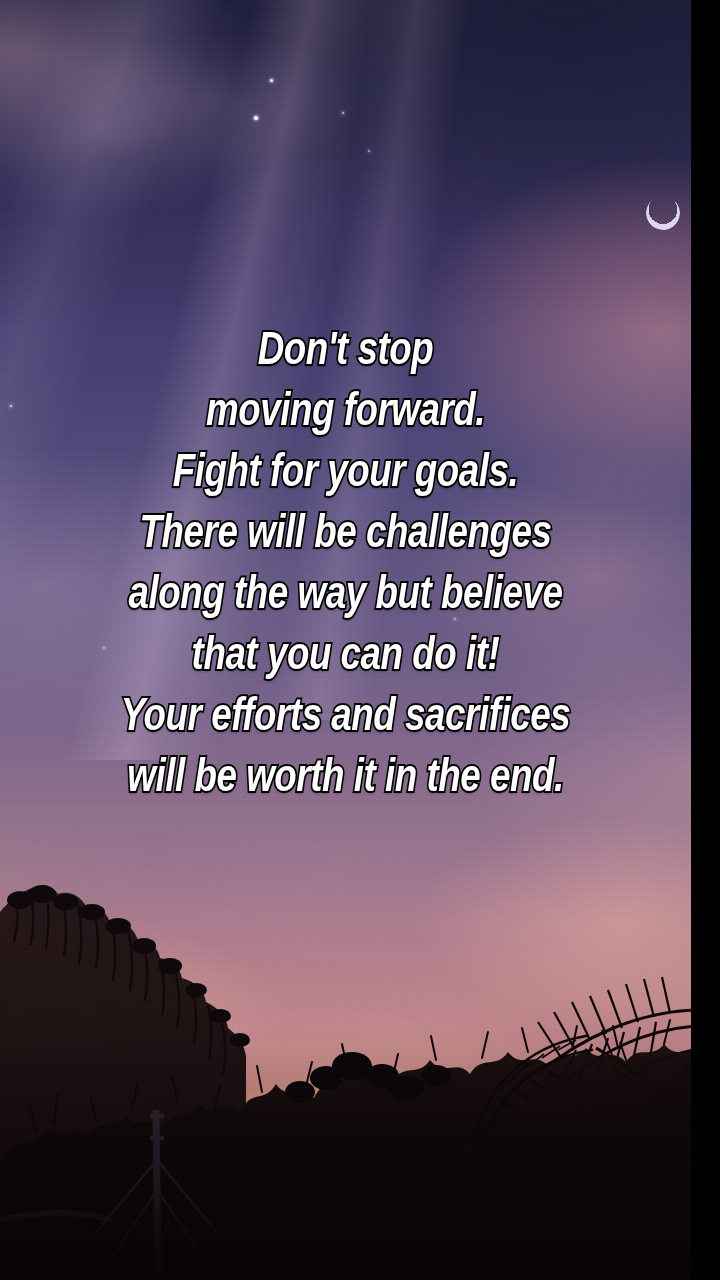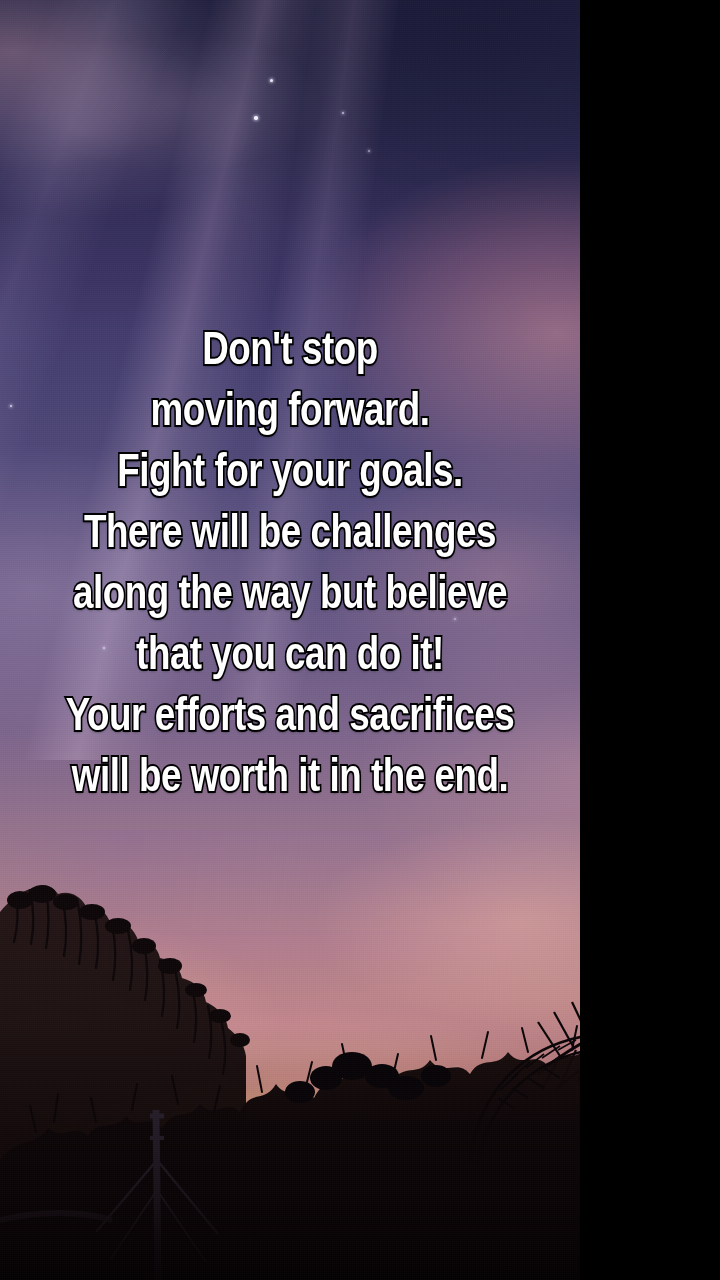--- a/index.html
+++ b/index.html
@@ -7,24 +7,25 @@
     margin: 0;
     padding: 0;
     background: #000;
   }
   body {
     font-family: "Liberation Sans", sans-serif;
   }
 
   #poster {
     position: relative;
-    width: 580px;
+    width: 691px;
     height: 1280px;
     overflow: hidden;
     background: #2b2c52;
+    font-style: italic;
   }
 
   
   .layer {
     position: absolute;
     inset: 0;
     pointer-events: none;
   }
 
   

